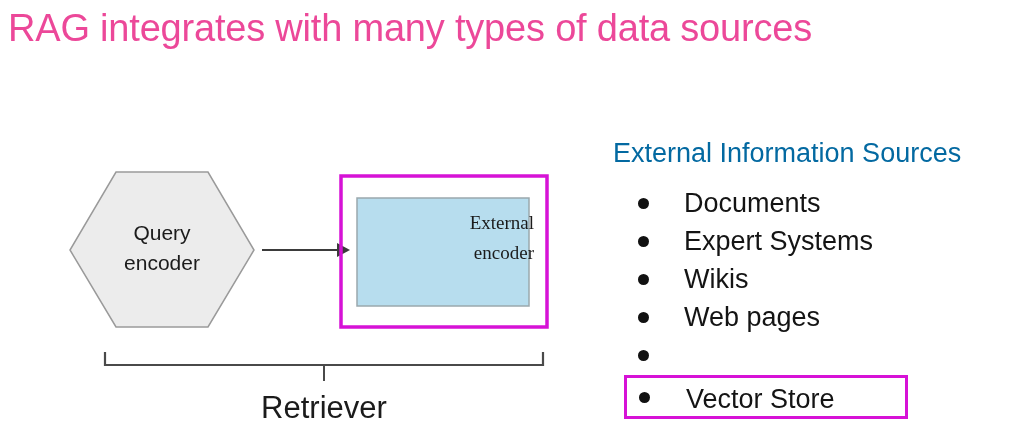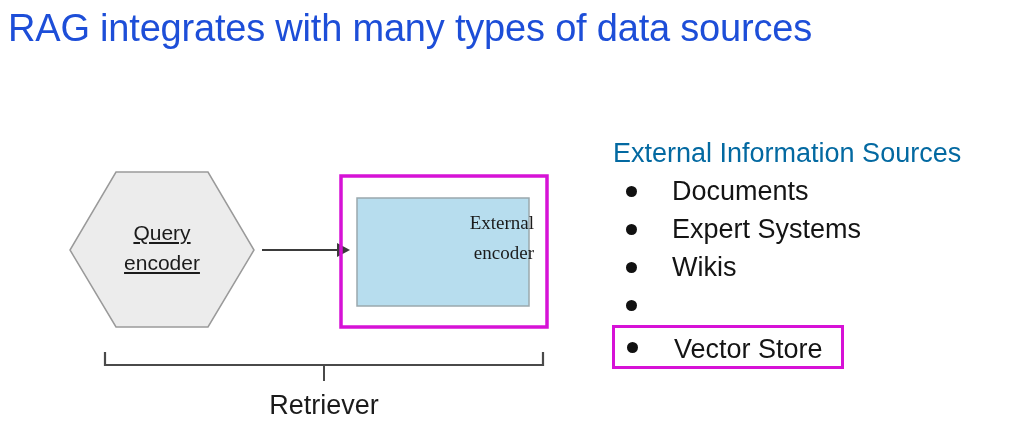--- a/index.html
+++ b/index.html
@@ -21,21 +21,21 @@
   }
 
   
   .slide-title {
     position: absolute;
     left: 8px;
     top: 2px;
     font-size: 38px;
     font-weight: 400;
     letter-spacing: -0.2px;
-    color: #1d4ed8;
+    color: #ec4899;
     white-space: nowrap;
     line-height: 52px;
   }
 
   
   .diagram {
     position: absolute;
     left: 0;
     top: 0;
     width: 600px;
@@ -49,60 +49,59 @@
   .hex-label {
     position: absolute;
     left: 70px;
     top: 218px;
     width: 184px;
     text-align: center;
     font-size: 21px;
     line-height: 30px;
     color: #1b1b1b;
     pointer-events: none;
-    text-decoration: underline;
   }
   .box-label {
     position: absolute;
     left: 362px;
     top: 208px;
     width: 172px;
     text-align: right;
     font-size: 19px;
     line-height: 30px;
     color: #1b1b1b;
     pointer-events: none;
     font-family: Liberation Serif, serif;
   }
   .bracket-label {
     position: absolute;
     left: 104px;
     top: 390px;
     width: 440px;
     text-align: center;
-    font-size: 27px;
+    font-size: 31px;
     color: #1b1b1b;
   }
 
   
   .sources {
     position: absolute;
     left: 613px;
     top: 134px;
     width: 411px;
   }
   .sources-heading {
     font-size: 27px;
     line-height: 38px;
     color: #0369a1;
     white-space: nowrap;
   }
   .sources-list {
     list-style: none;
-    margin: 0;
+    margin: 12px;
     padding: 0;
   }
   .source-item {
     position: relative;
     height: 38px;
     line-height: 38px;
     font-size: 27px;
     color: #141414;
     padding-left: 59px;
     white-space: nowrap;
@@ -116,21 +115,21 @@
     margin-top: -5px;
     border-radius: 50%;
     background: #111111;
   }
   .source-item.highlight {
     border: 3px solid #d612d6;
     height: 44px;
     line-height: 38px;
     margin-left: -1px;
     margin-top: 1px;
-    width: 232px;
+    width: 284px;
     box-sizing: border-box;
     padding-top: 2px;
   }
   .source-item.highlight .bullet {
     left: 12px;
   }
 </style>
 </head>
 <body>
 
@@ -172,18 +171,19 @@
     <div class="bracket-label">Retriever</div>
   </div>
 
   <div class="sources">
     <div class="sources-heading">External Information Sources</div>
 
     <ul class="sources-list" id="sources-list">
         <li class="source-item"><span class="bullet" style="background: rgb(17, 17, 17);"></span><span>Documents</span></li>
         <li class="source-item"><span class="bullet" style="background: rgb(17, 17, 17);"></span><span>Expert Systems</span></li>
         <li class="source-item"><span class="bullet" style="background: rgb(17, 17, 17);"></span><span>Wikis</span></li>
+        <li class="source-item"><span class="bullet" style="background: rgb(17, 17, 17);"></span><span>Web pages</span></li>
         <li class="source-item"><span class="bullet" style="background: rgb(17, 17, 17);"></span></li>
         <li class="source-item highlight" style="border-color: rgb(214, 18, 214);"><span class="bullet" style="background: rgb(17, 17, 17);"></span><span>Vector Store</span></li>
       </ul>
   </div>
 
 </div>
 
 </body></html>

